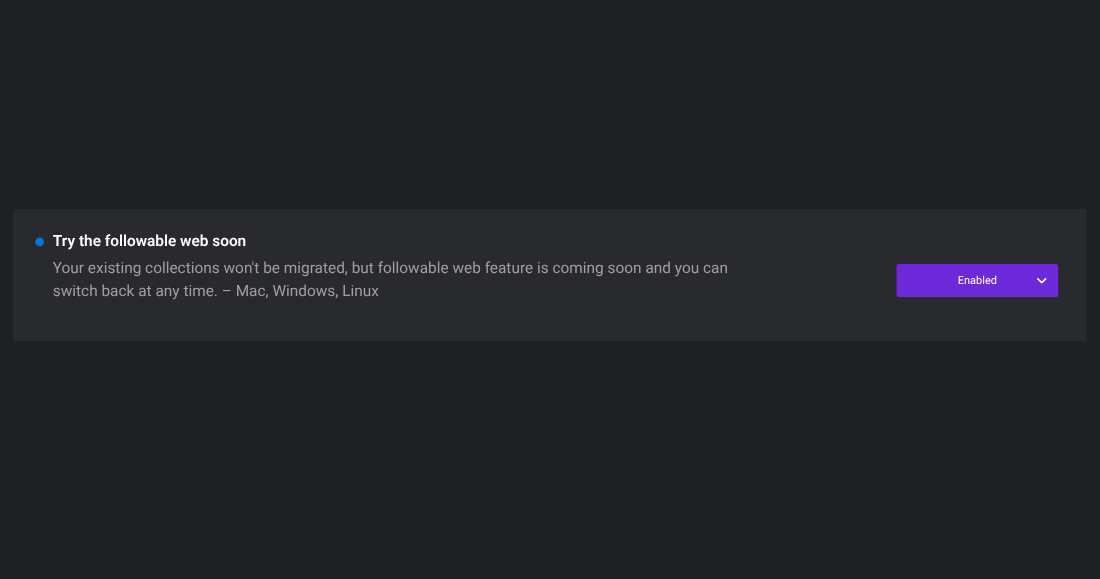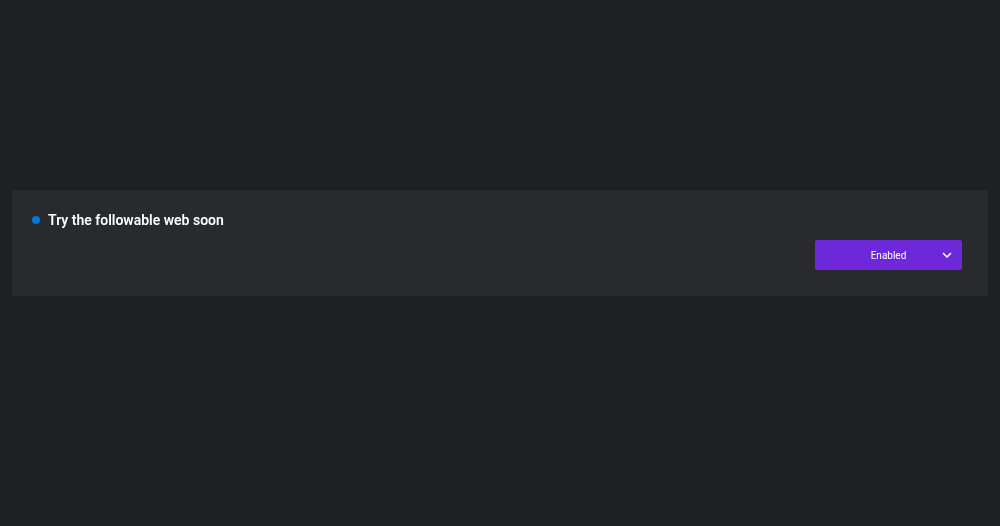--- a/index.html
+++ b/index.html
@@ -107,20 +107,21 @@
   </style>
 </head>
 <body>
 
 <div class="flag-card">
   <div class="flag-left">
     <div class="flag-title-row">
       <div class="indicator-dot"></div>
       <div class="flag-title">Try the followable web soon</div>
     </div>
+    <div class="flag-description">Your existing collections won't be migrated, but followable web feature is coming soon and you can switch back at any time. – Mac, Windows, Linux</div>
   </div>
   <div class="flag-right">
     <div class="dropdown">
       <span class="dropdown-label">Enabled</span>
       <span class="chevron-icon">
         <svg viewBox="0 0 10 6">
             <path d="M1 1 L5 5 L9 1"></path>
           </svg>
       </span>
     </div>

